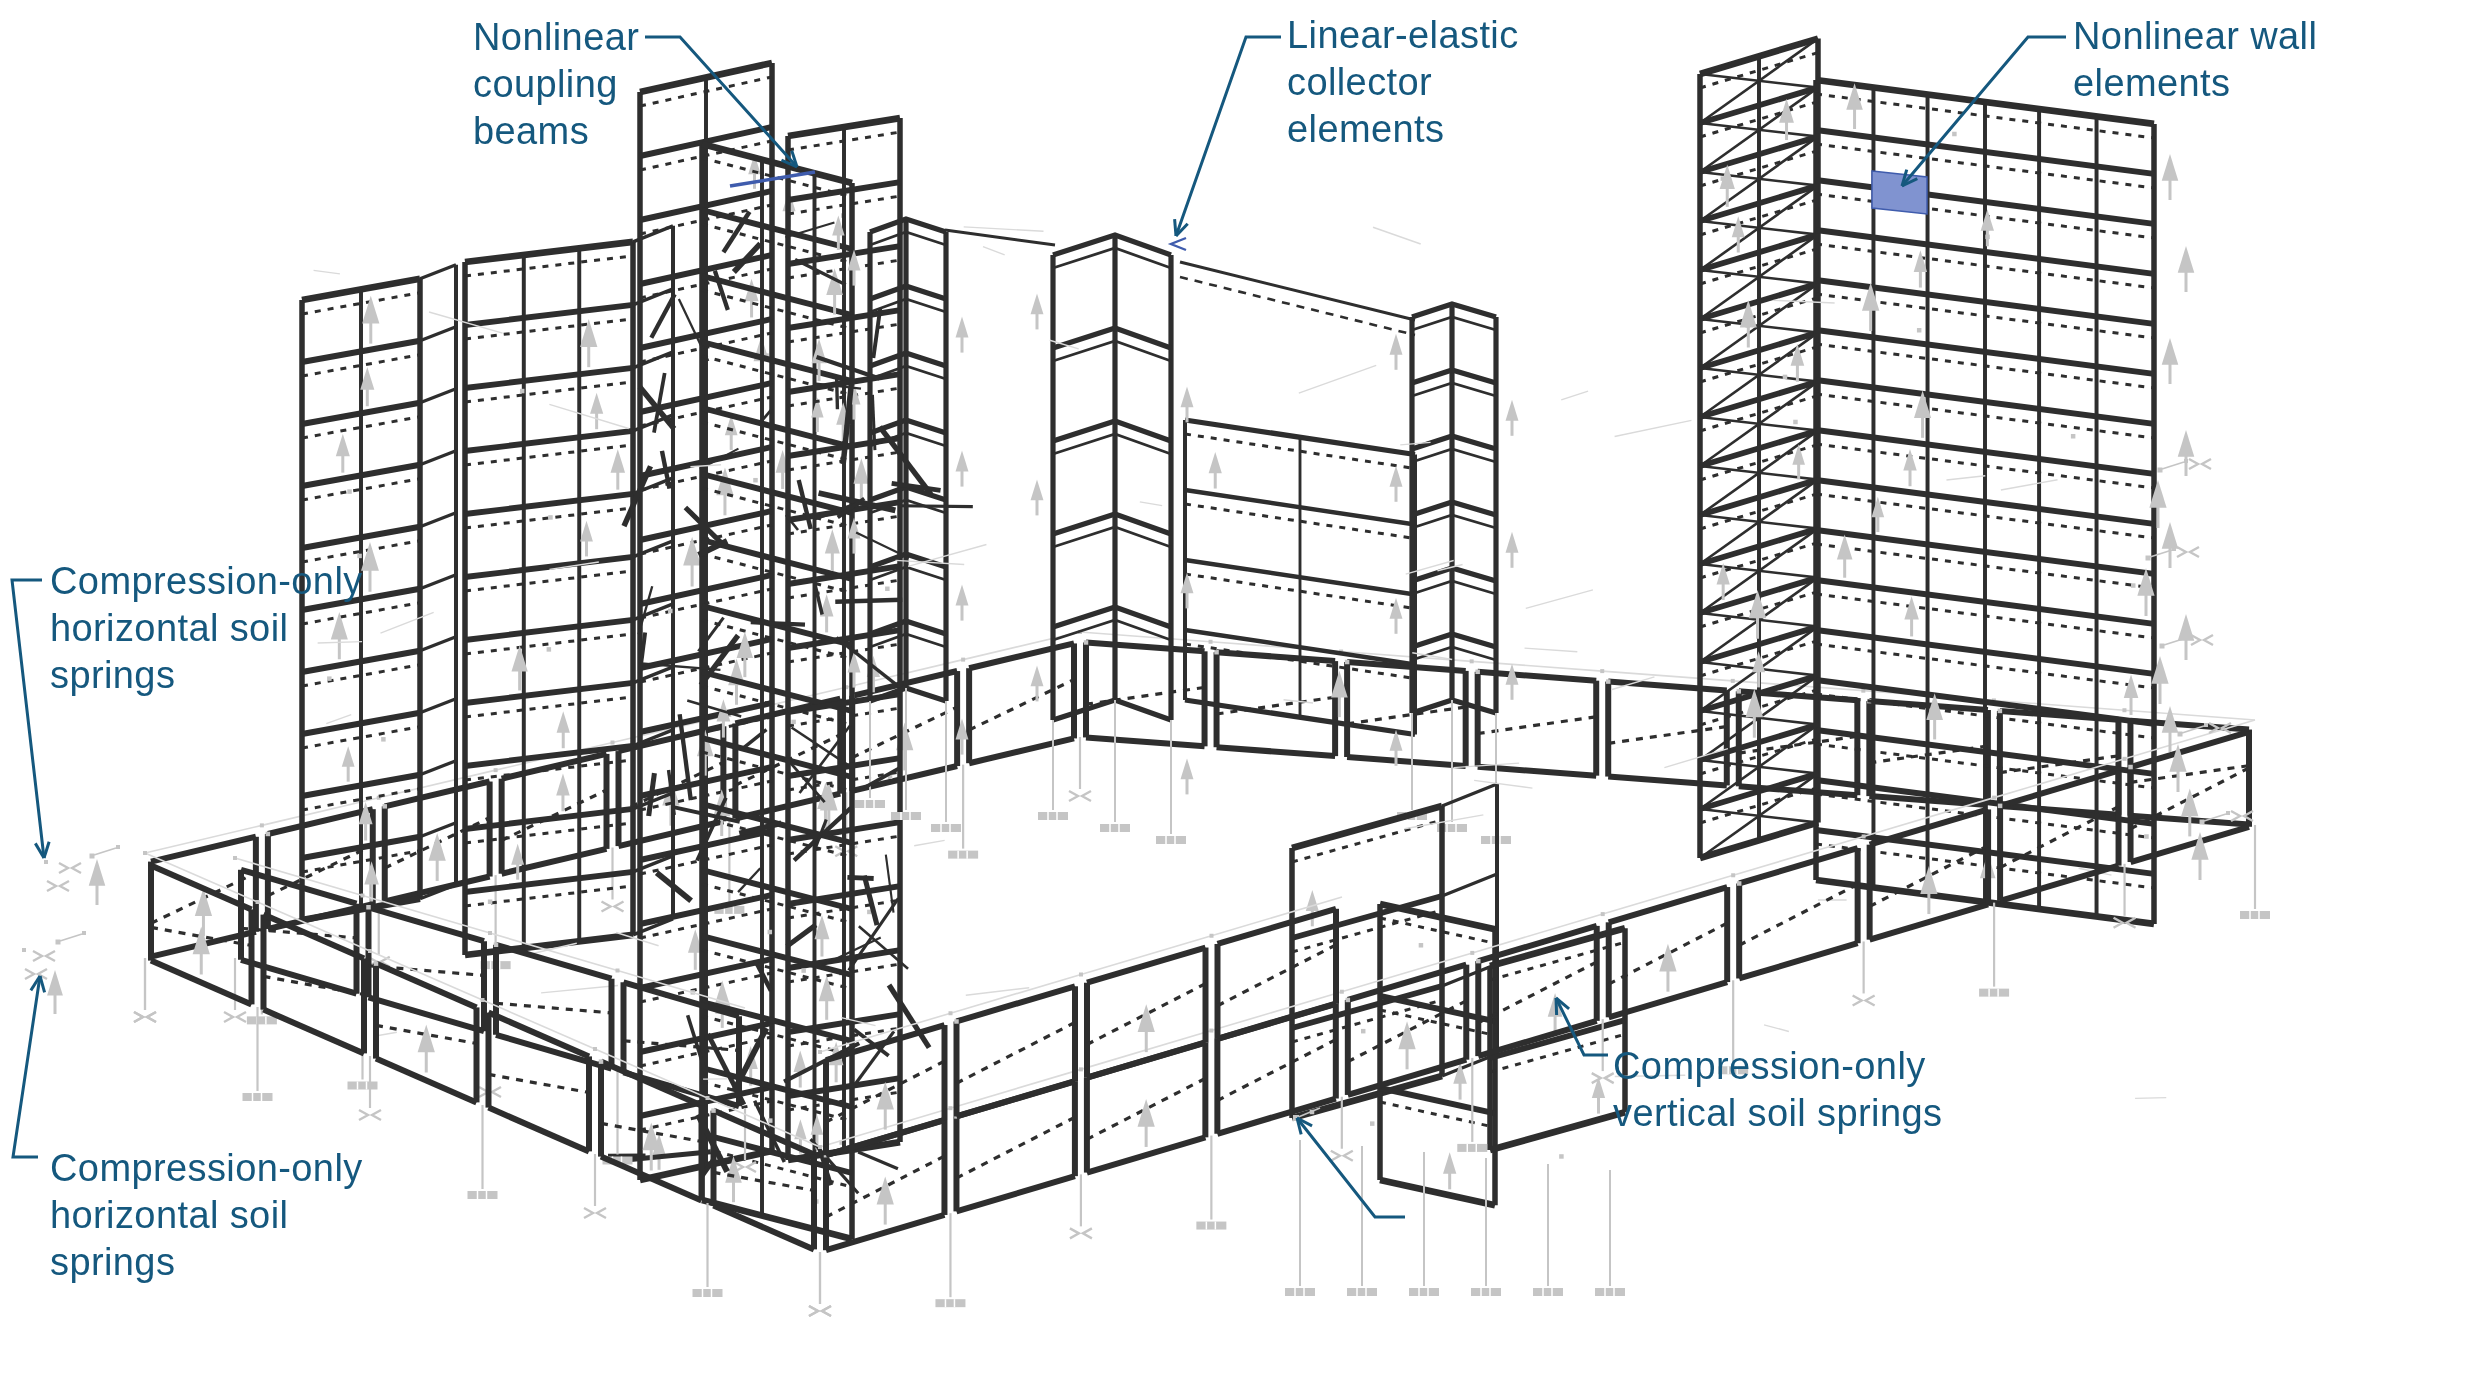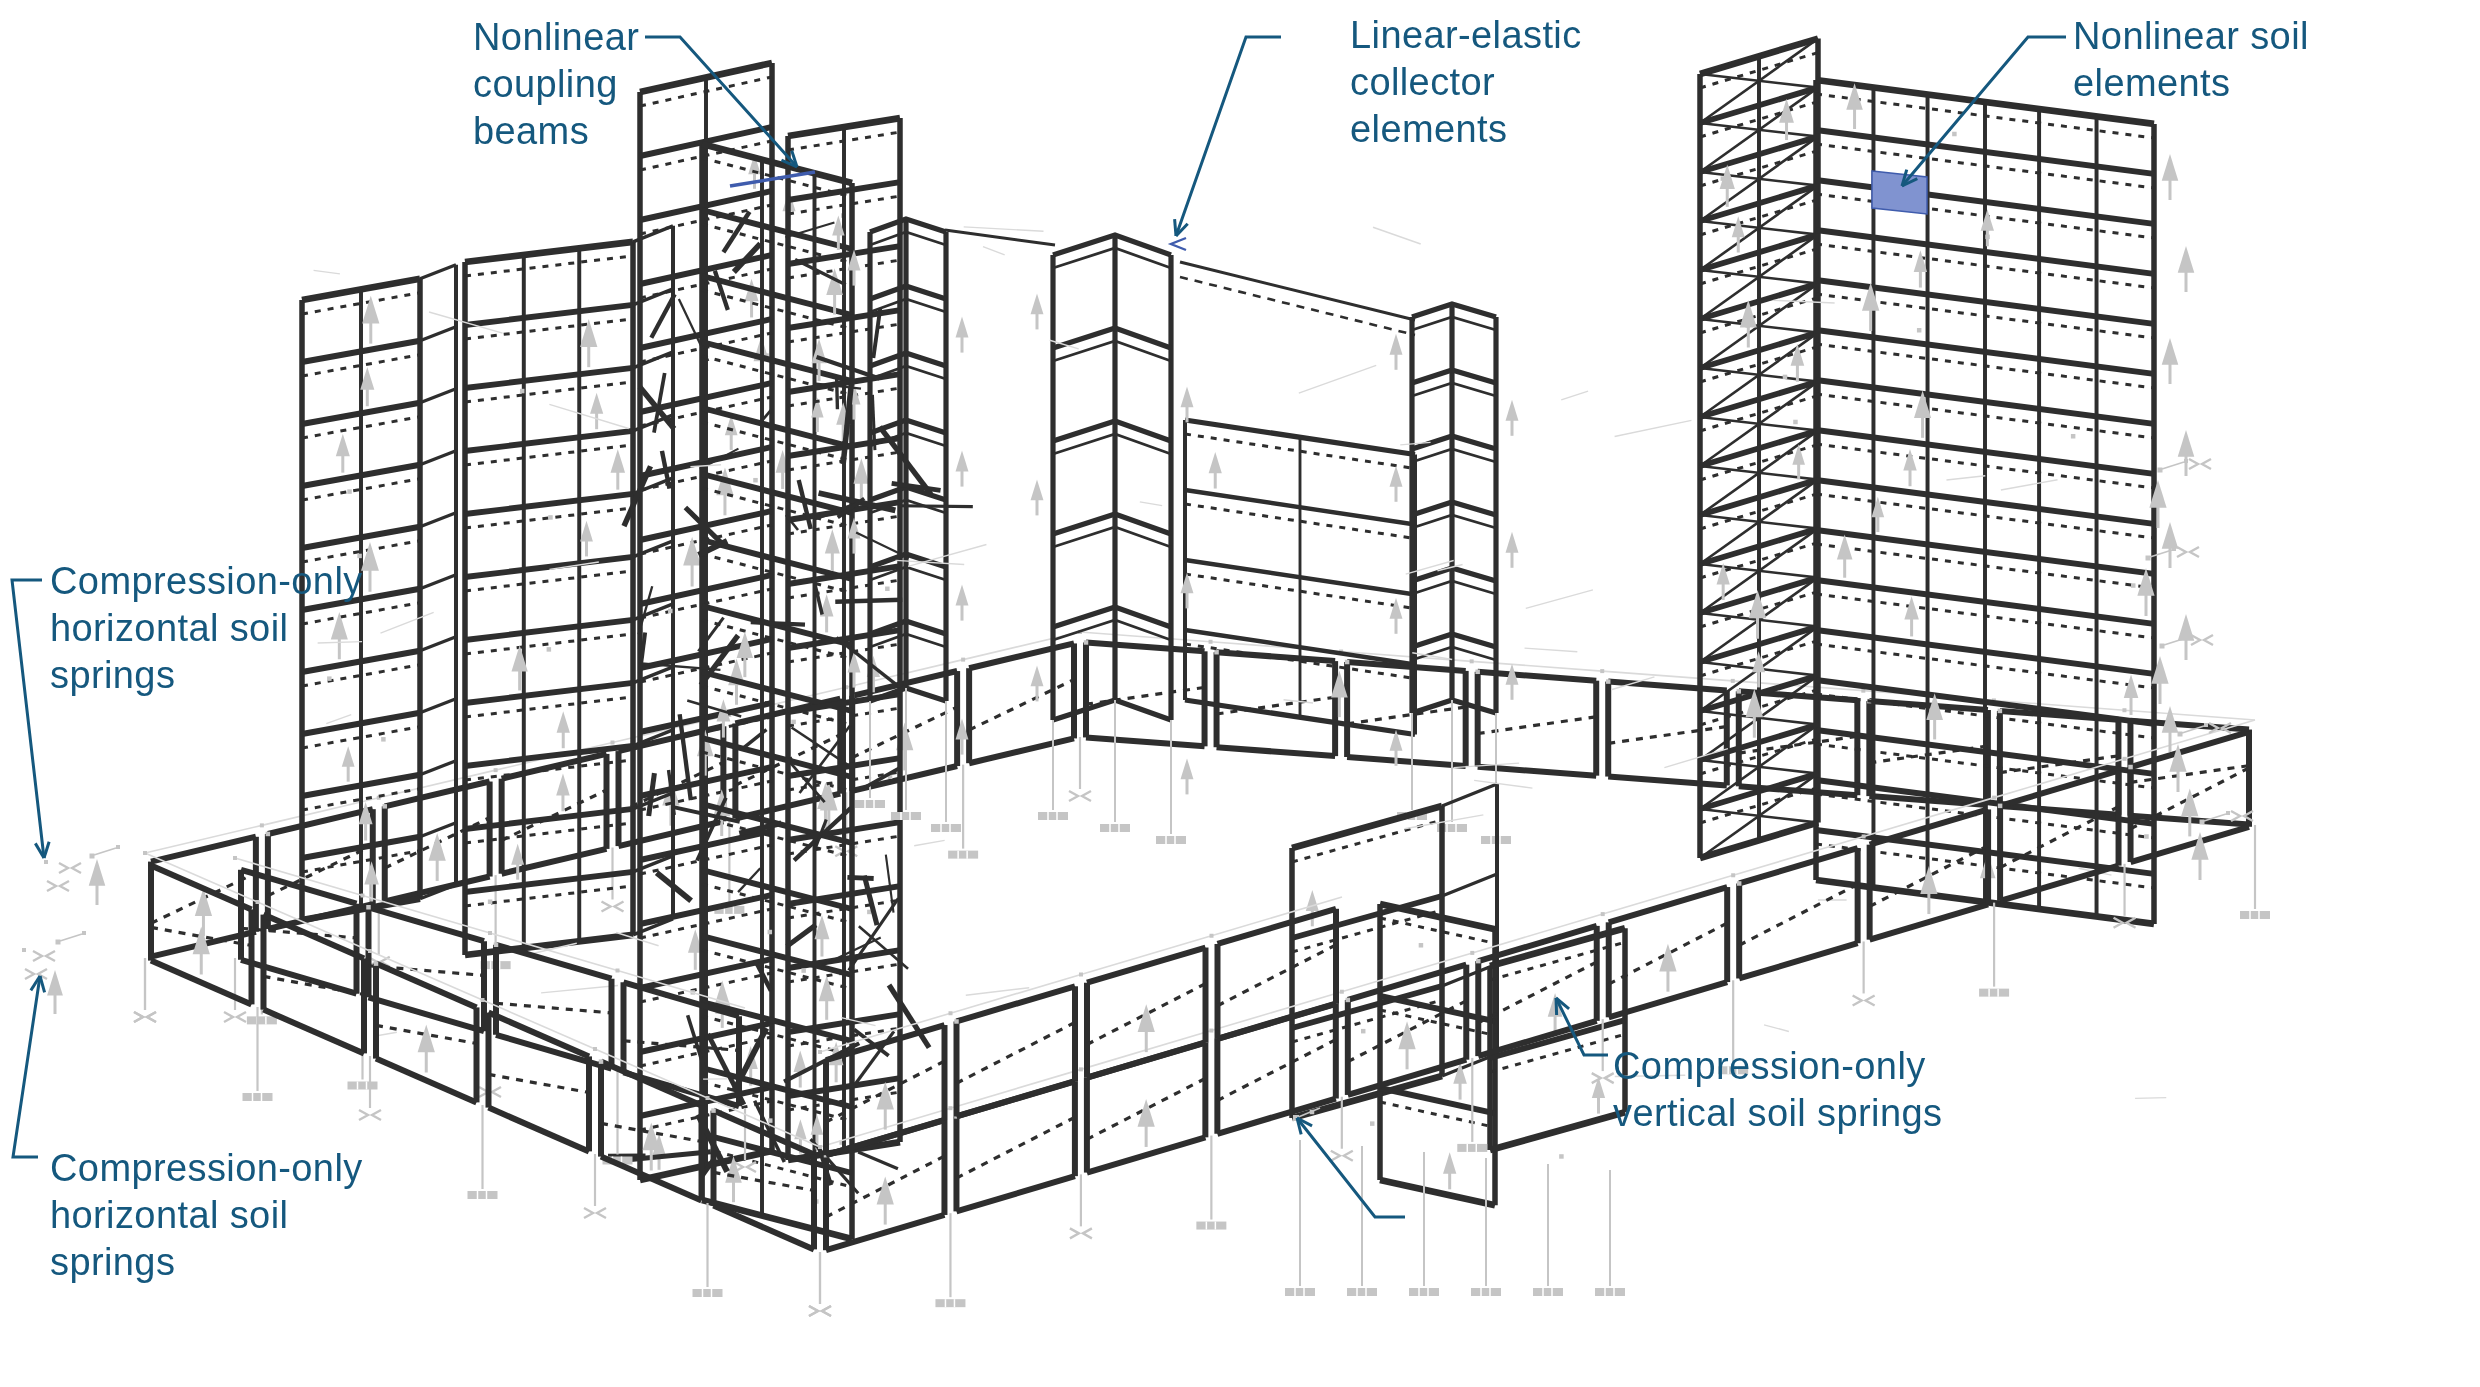--- a/index.html
+++ b/index.html
@@ -1395,24 +1395,24 @@
         <line x1="1556" y1="998" x2="1569.0657174557832" y2="1008.8759839722962" stroke="#15587e" stroke-width="3"></line>
         <polyline points="1405,1217 1375,1217 1297,1118" fill="none" stroke="#15587e" stroke-width="3"></polyline>
         <line x1="1297" y1="1118" x2="1301.1614800724137" y2="1134.4827814281116" stroke="#15587e" stroke-width="3"></line>
         <line x1="1297" y1="1118" x2="1312.0514230372423" y2="1125.9028263649134" stroke="#15587e" stroke-width="3"></line>
       </g>
     </svg>
 
   <div class="anno" style="left:473px;top:14px">Nonlinear
 coupling
 beams</div>
-  <div class="anno" style="left:1350px;top:12px">Linear-elastic
+  <div class="anno" style="left:1287px;top:12px">Linear-elastic
 collector
 elements</div>
-  <div class="anno" style="left:2073px;top:13px">Nonlinear soil
+  <div class="anno" style="left:2073px;top:13px">Nonlinear wall
 elements</div>
   <div class="anno" style="left:50px;top:558px">Compression-only
 horizontal soil
 springs</div>
   <div class="anno" style="left:50px;top:1145px">Compression-only
 horizontal soil
 springs</div>
   <div class="anno" style="left:1613px;top:1043px">Compression-only
 vertical soil springs</div>
 </div>

